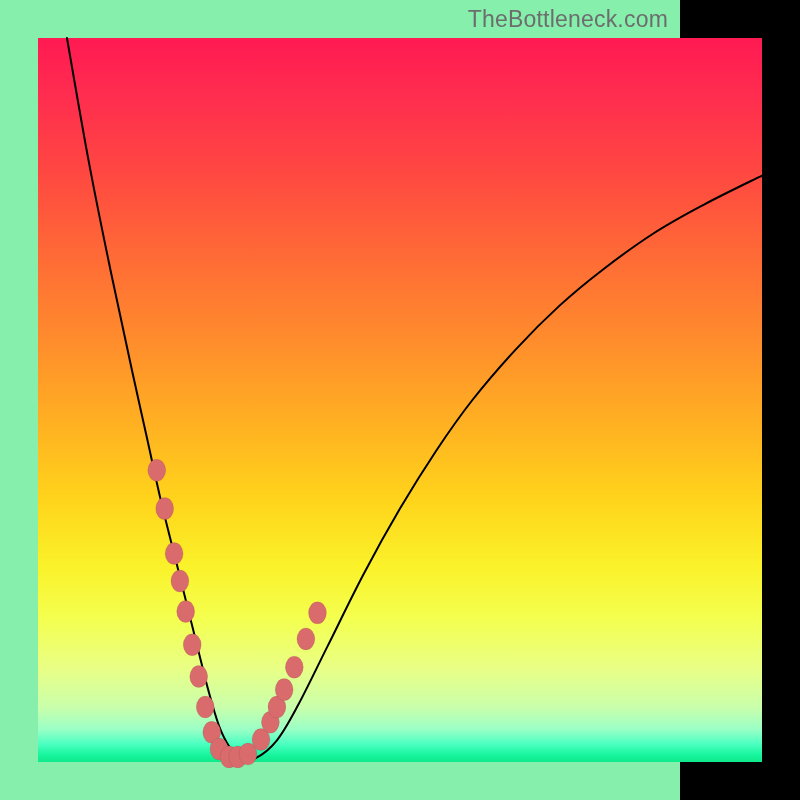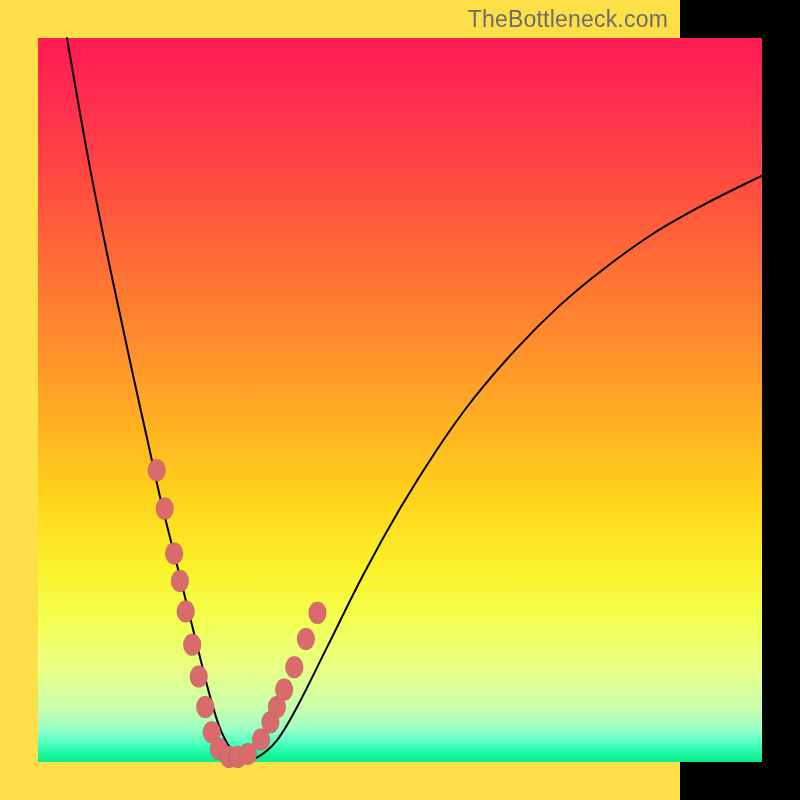--- a/index.html
+++ b/index.html
@@ -8,21 +8,21 @@
     width: 800px;
     height: 800px;
     background: #000;
     font-family: Arial, Helvetica, sans-serif;
     overflow: hidden;
   }
   .frame {
     position: relative;
     width: 680px;
     height: 800px;
-    background: #fde047;
+    background: #86efac;
   }
   .plot-area {
     position: absolute;
     left: 38px;
     top: 38px;
     width: 724px;
     height: 724px;
     background: linear-gradient(to bottom,
       #ff1a52 0%,
       #ff2d4f 8%,

